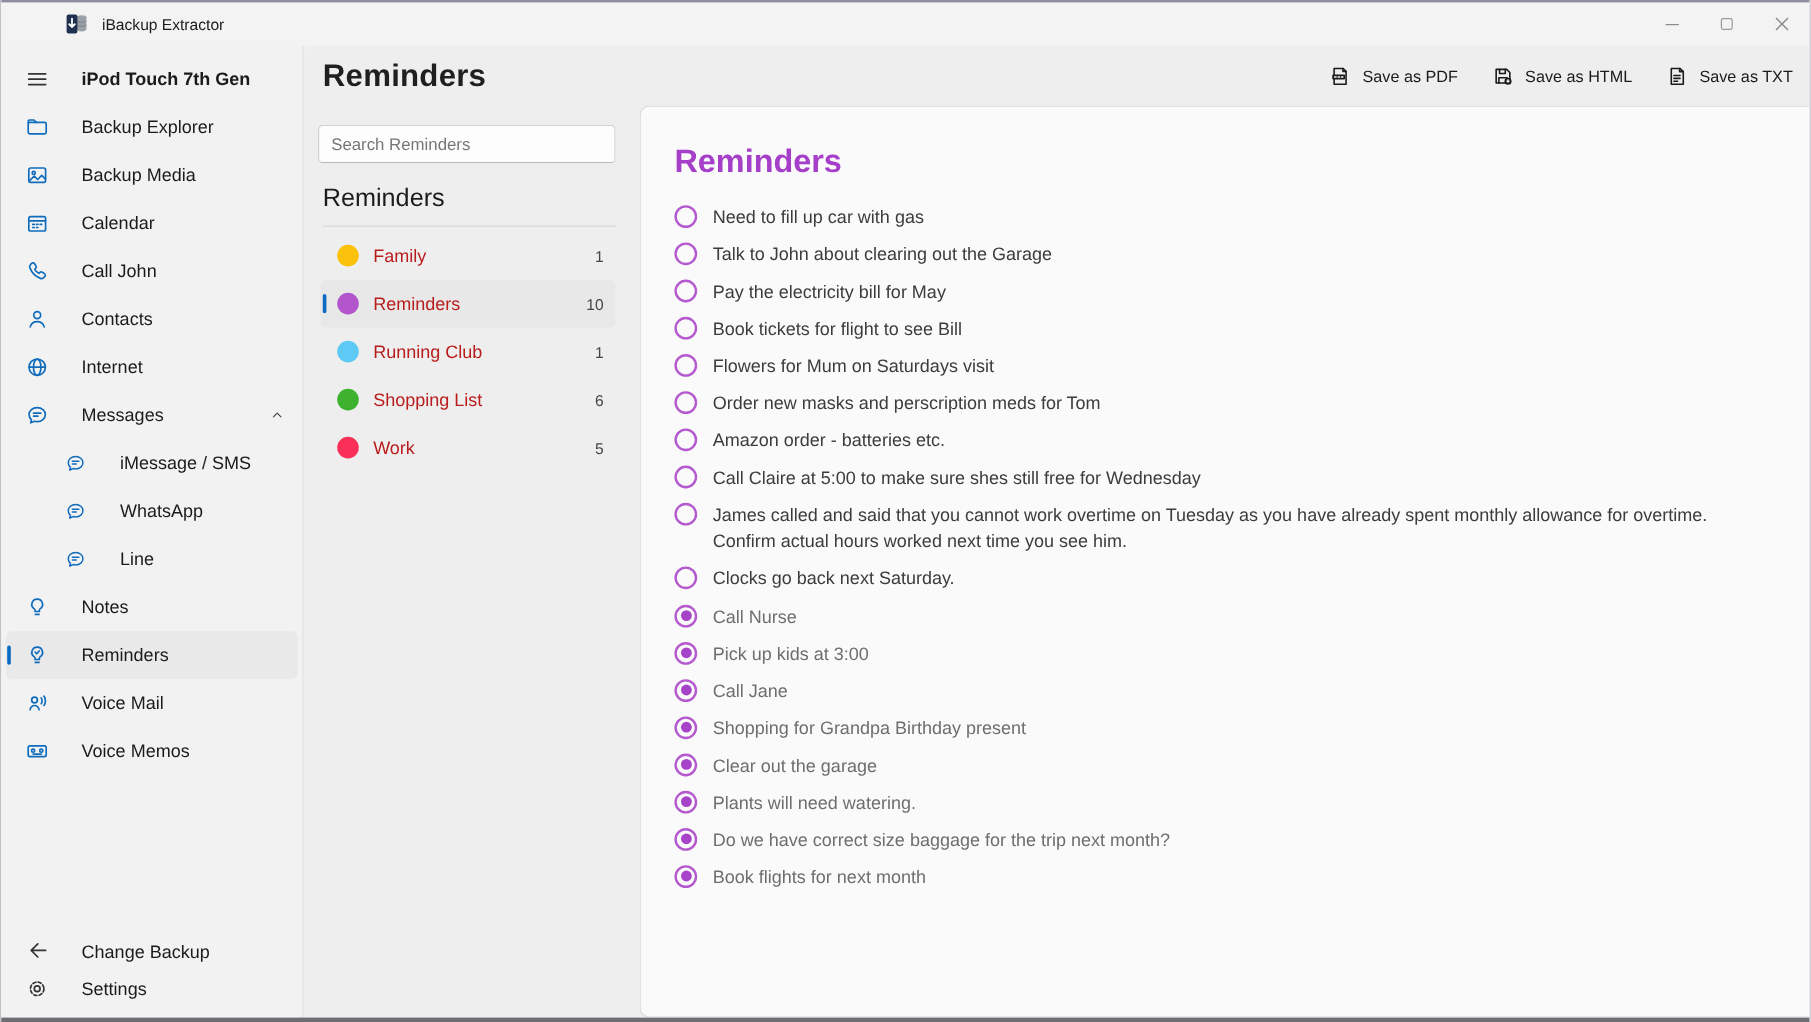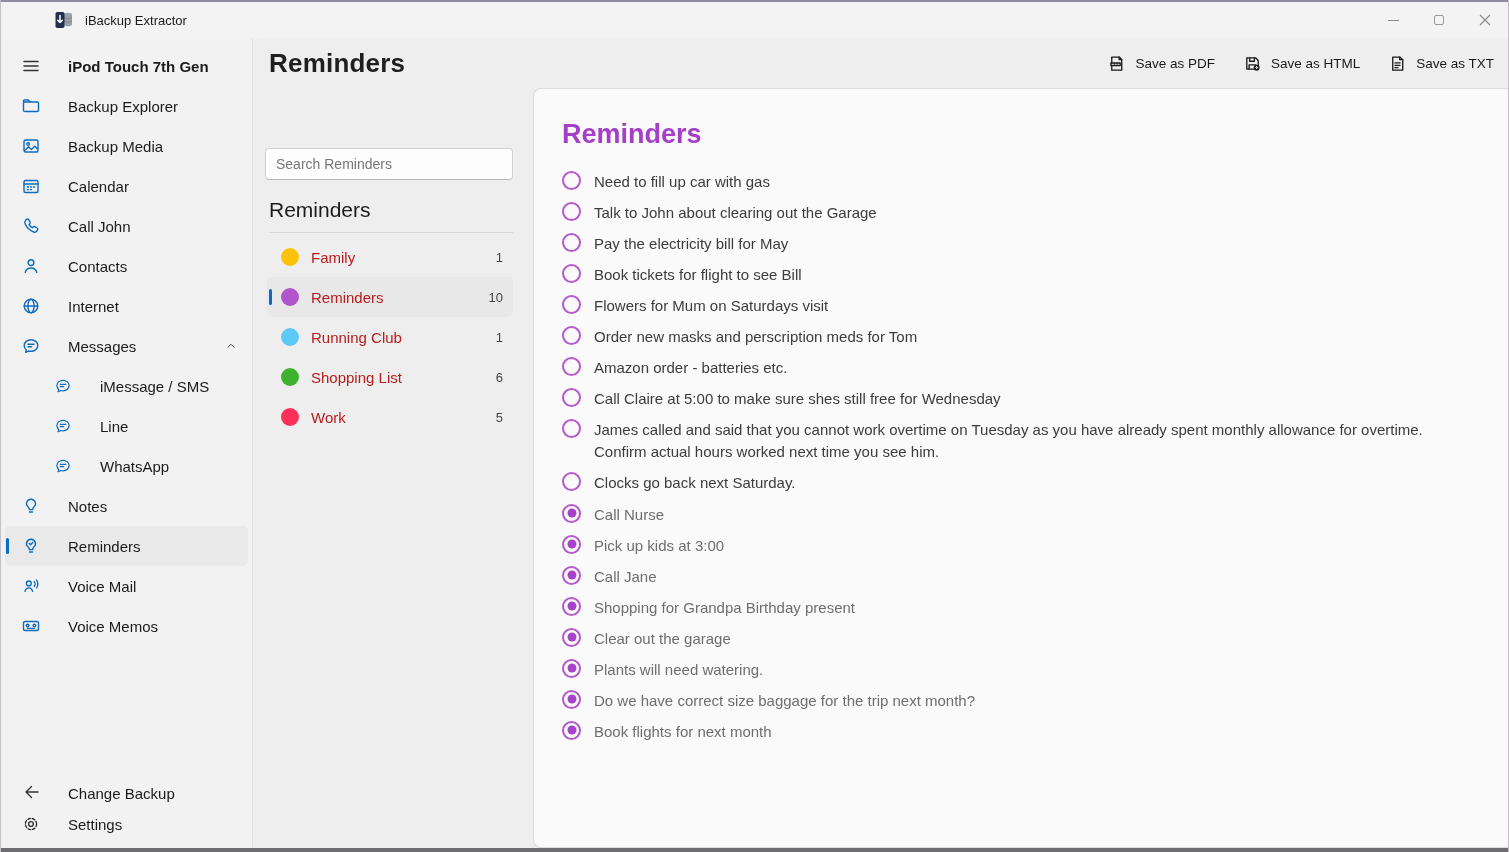--- a/index.html
+++ b/index.html
@@ -60,21 +60,21 @@
   .action-btn { display:flex; align-items:center; gap:9px; font-size:13.5px; color:#1a1a1a; cursor:default; }
   .action-btn .ic { width:19px; height:19px; color:#1a1a1a; }
 
   .content-row { flex:1; display:flex; min-height:0; }
 
   
   .middle-panel { width:280px; flex:none; padding:16px 20px 0 12px; }
   .search-box {
     width:248px; height:32px; background:#fdfdfd; border:1px solid #d2d0d0;
     border-bottom-color:#b9b7b7; border-radius:4px; padding:0 10px; font-size:14px;
-    color:#1b1b1b; outline:none; font-family:inherit;margin-top:44px;
+    color:#1b1b1b; outline:none; font-family:inherit;
   }
   .search-box::placeholder { color:#767676; }
   .panel-heading { margin:18px 0 0 4px; font-size:21px; font-weight:400; color:#1b1b1b; }
   .panel-divider { height:1px; background:#d9d8d8; margin:10px 0 4px 4px; width:244px; }
   .cat-row {
     height:40px; display:flex; align-items:center; padding:0 10px 0 14px;
     border-radius:5px; position:relative; margin:0 0 0 2px; cursor:default;
   }
   .cat-row .dot { width:18px; height:18px; border-radius:50%; flex:none; }
   .cat-row .name { margin-left:12px; font-size:15px; color:#b91c1c; }
@@ -228,30 +228,30 @@
             </span>
             <span class="lbl">iMessage / SMS</span>
           </div>
           <div class="side-row indent">
             <span class="ic">
               <svg viewBox="0 0 20 20" width="18" height="18" fill="none" stroke="currentColor" stroke-width="1.4" stroke-linecap="round" stroke-linejoin="round">
                 <path d="M10 3.7c3.8 0 6.8 2.6 6.8 5.8s-3 5.8-6.8 5.8c-.8 0-1.5-.1-2.2-.3l-3.2 1.3.6-2.5c-1.2-1.1-2-2.6-2-4.3 0-3.2 3-5.8 6.8-5.8z"></path>
                 <path d="M7 8.3h6M7 10.8h3.6"></path>
               </svg>
             </span>
-            <span class="lbl">Line</span>
+            <span class="lbl">WhatsApp</span>
           </div>
           <div class="side-row indent">
             <span class="ic">
               <svg viewBox="0 0 20 20" width="18" height="18" fill="none" stroke="currentColor" stroke-width="1.4" stroke-linecap="round" stroke-linejoin="round">
                 <path d="M10 3.7c3.8 0 6.8 2.6 6.8 5.8s-3 5.8-6.8 5.8c-.8 0-1.5-.1-2.2-.3l-3.2 1.3.6-2.5c-1.2-1.1-2-2.6-2-4.3 0-3.2 3-5.8 6.8-5.8z"></path>
                 <path d="M7 8.3h6M7 10.8h3.6"></path>
               </svg>
             </span>
-            <span class="lbl">WhatsApp</span>
+            <span class="lbl">Line</span>
           </div>
           <div class="side-row">
             <span class="ic">
               <svg viewBox="0 0 20 20" width="20" height="20" fill="none" stroke="currentColor" stroke-width="1.4" stroke-linecap="round" stroke-linejoin="round">
                 <path d="M10 3.2a4.4 4.4 0 0 1 2.6 8c-.5.4-.8.9-.8 1.5v.9H8.2v-.9c0-.6-.3-1.1-.8-1.5a4.4 4.4 0 0 1 2.6-8z"></path>
                 <path d="M8.5 16h3"></path>
               </svg>
             </span>
             <span class="lbl">Notes</span>
           </div>

